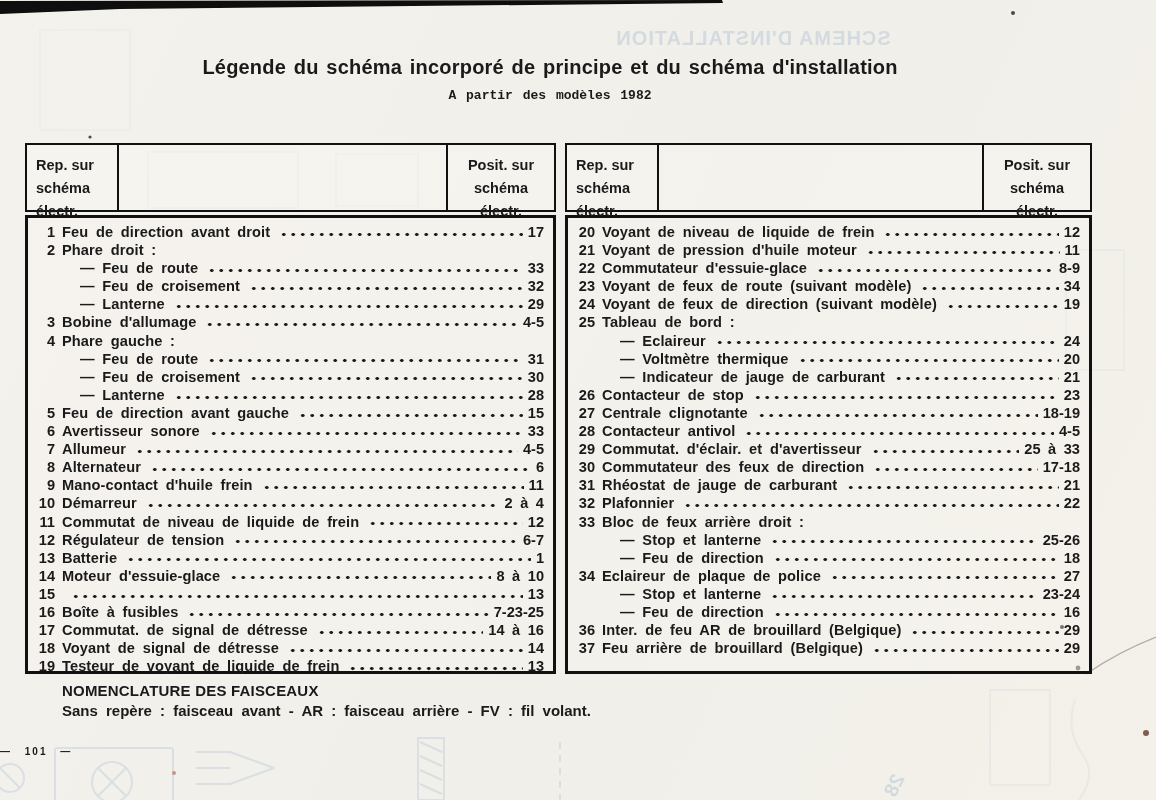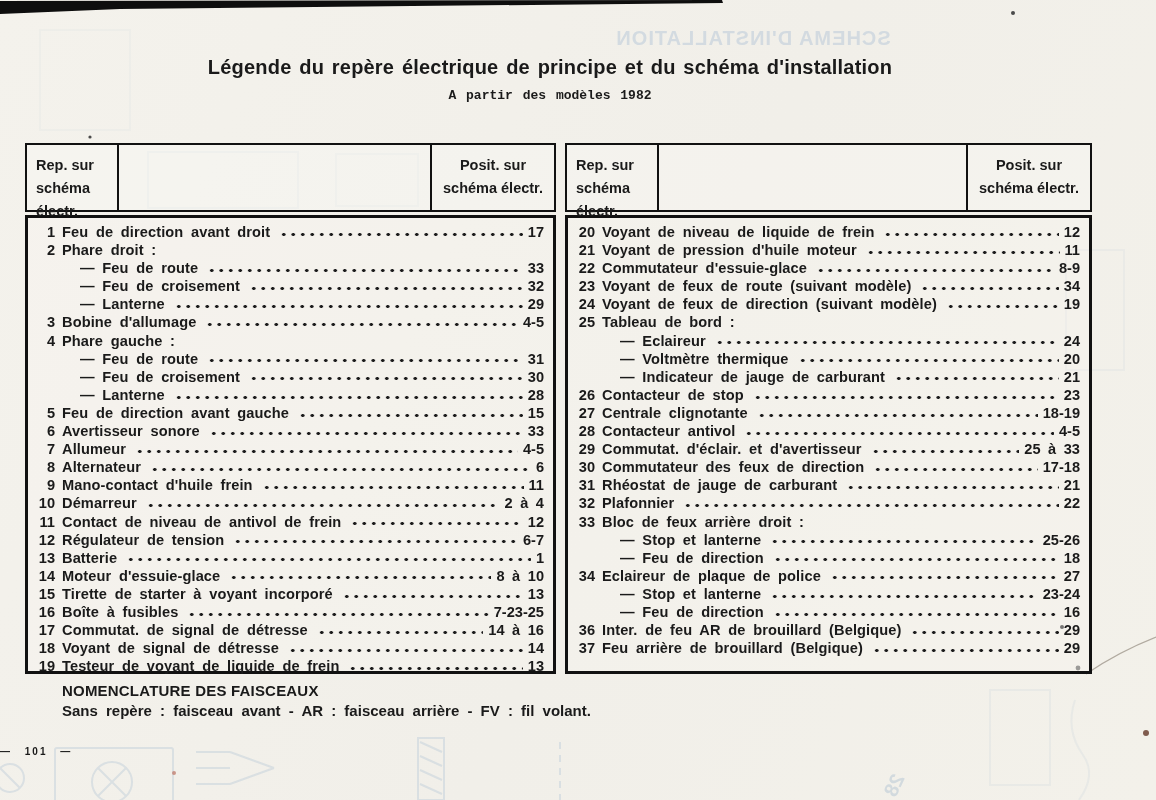--- a/index.html
+++ b/index.html
@@ -22,21 +22,21 @@
   .title{position:absolute;left:0;top:56px;width:1100px;text-align:center;font-size:20px;letter-spacing:.2px;word-spacing:2px;}
   .subtitle{position:absolute;left:0;top:88px;width:1100px;text-align:center;font-size:13px;word-spacing:2px;font-family:Liberation Mono, monospace;}
   
   .tbl{position:absolute;top:143px;}
   .tbl.left{left:25px;width:531px;}
   .tbl.right{left:565px;width:527px;}
   .tbl-header{display:flex;border:2px solid #111;height:69px;box-sizing:border-box;background:rgba(250,249,245,.35);}
   .hcell{box-sizing:border-box;font-size:14.5px;line-height:23px;padding-top:9px;}
   .hcell.rep{width:92px;border-right:2px solid #111;padding-left:9px;}
   .hcell.mid{flex:1;}
-  .hcell.posit{width:124px;border-left:2px solid #111;text-align:center;padding-left:4px;padding-right:4px;}
+  .hcell.posit{width:108px;border-left:2px solid #111;text-align:center;padding-left:4px;padding-right:4px;}
   .tbl-body{border:3px solid #111;margin-top:3px;height:459px;box-sizing:border-box;
     padding:5px 9px 0 6px;background:rgba(250,249,245,.25);}
   .row{display:flex;height:18.1px;line-height:18.1px;font-size:14.6px;white-space:nowrap;word-spacing:3.5px;}
   .row .num{width:21px;text-align:right;margin-right:7px;flex:none;}
   .row .label{flex:none;letter-spacing:.1px;}
   .row.sub .label{margin-left:18px;}
   .row .dots{flex:1;margin:0 5px 0 7px;
     background:radial-gradient(circle,#1a1a1a 1.55px,rgba(0,0,0,0) 1.95px) repeat-x left 2px bottom 5px / 9.5px 3.4px;}
   .row .value{flex:none;text-align:right;}
   
@@ -78,21 +78,21 @@
     <circle cx="90" cy="137" r="1.6"></circle>
     <circle cx="1062" cy="627" r="2"></circle>
     <circle cx="1078" cy="668" r="2.4" opacity="0.7"></circle>
   </g>
   <circle cx="1146" cy="733" r="3" fill="#6b4232" opacity="0.85"></circle>
   <circle cx="174" cy="773" r="2" fill="#c08070" opacity="0.8"></circle>
 </svg>
 
 <div class="topbar"></div>
 
-<div class="title">Légende du repère électrique de principe et du schéma d'installation</div>
+<div class="title">Légende du schéma incorporé de principe et du schéma d'installation</div>
 <div class="subtitle">A partir des modèles 1982</div>
 
 <div class="tbl left">
   <div class="tbl-header">
     <div class="hcell rep">Rep. sur schéma électr.</div>
     <div class="hcell mid"></div>
     <div class="hcell posit">Posit. sur schéma électr.</div>
   </div>
   <div class="tbl-body">
       <div class="row">
@@ -182,21 +182,21 @@
         <span class="value">11</span>
       </div>
       <div class="row">
         <span class="num">10</span>
         <span class="label">Démarreur</span>
         <span class="dots"></span>
         <span class="value">2 à 4</span>
       </div>
       <div class="row">
         <span class="num">11</span>
-        <span class="label">Contact de niveau de antivol de frein</span>
+        <span class="label">Commutat de niveau de liquide de frein</span>
         <span class="dots"></span>
         <span class="value">12</span>
       </div>
       <div class="row">
         <span class="num">12</span>
         <span class="label">Régulateur de tension</span>
         <span class="dots"></span>
         <span class="value">6-7</span>
       </div>
       <div class="row">
@@ -206,21 +206,20 @@
         <span class="value">1</span>
       </div>
       <div class="row">
         <span class="num">14</span>
         <span class="label">Moteur d'essuie-glace</span>
         <span class="dots"></span>
         <span class="value">8 à 10</span>
       </div>
       <div class="row">
         <span class="num">15</span>
-        <span class="label">Tirette de starter à voyant incorporé</span>
         <span class="dots"></span>
         <span class="value">13</span>
       </div>
       <div class="row">
         <span class="num">16</span>
         <span class="label">Boîte à fusibles</span>
         <span class="dots"></span>
         <span class="value">7-23-25</span>
       </div>
       <div class="row">

